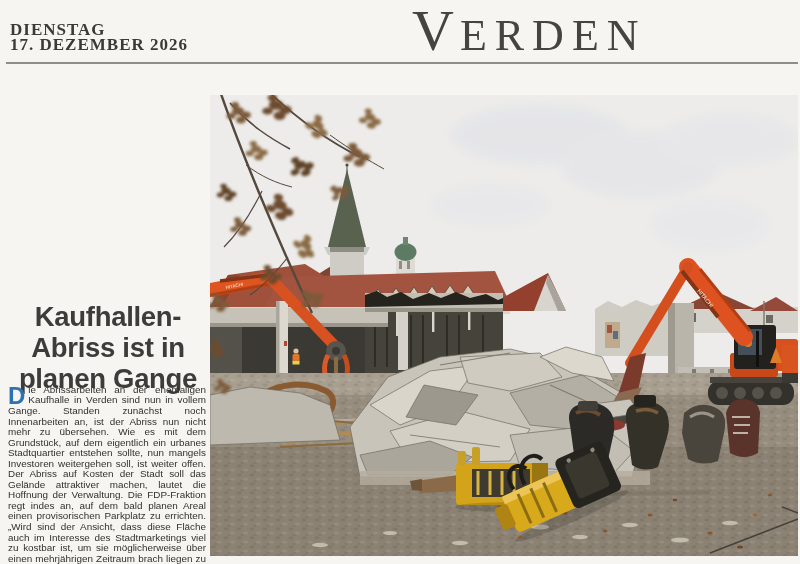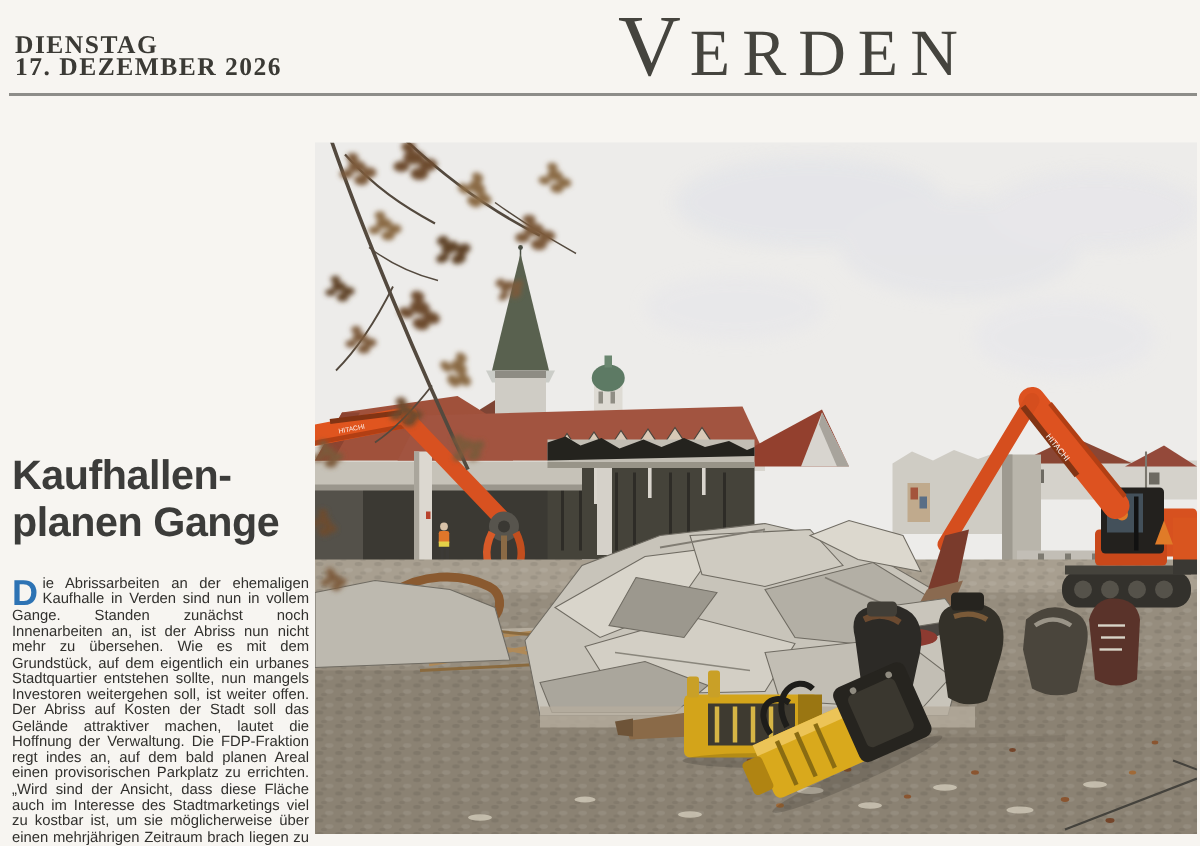--- a/index.html
+++ b/index.html
@@ -27,21 +27,21 @@
     background:#8d8d89;
   }
   .photo-frame{
     position:absolute;left:210px;top:95px;width:588px;height:461px;
     overflow:hidden;background:#edecea;
   }
   .photo-frame svg{display:block;width:588px;height:461px;}
   .headline{
     position:absolute;left:8px;top:283px;width:200px;
     font-size:27.5px;font-weight:bold;line-height:31px;
-    color:#3c3c3a;letter-spacing:-0.3px;
+    color:#3c3c3a;letter-spacing:-0.3px;text-align:center;
   }
   .body-text{
     position:absolute;left:8px;top:375px;width:198px;
     font-size:9.9px;line-height:10.55px;text-align:justify;
     color:#31302d;
   }
   .drop-cap{
     float:left;
     font-size:24px;line-height:19px;font-weight:bold;
     color:#2d73b4;padding-right:3px;padding-top:1px;
@@ -53,20 +53,21 @@
 <div class="dateline">
   <div>DIENSTAG</div>
   <div>17. DEZEMBER 2026</div>
 </div>
 
 <div class="masthead">VERDEN</div>
 <div class="header-rule"></div>
 
 <h1 class="headline">
   <div>Kaufhallen-</div>
+  <div>Abriss ist in</div>
   <div>planen Gange</div>
 </h1>
 
 <p class="body-text"><span class="drop-cap">D</span><span>ie Abrissarbeiten an der ehemaligen Kaufhalle in Verden sind nun in vollem Gange. Standen zunächst noch Innenarbeiten an, ist der Abriss nun nicht mehr zu übersehen. Wie es mit dem Grundstück, auf dem eigentlich ein urbanes Stadtquartier entstehen sollte, nun mangels Investoren weitergehen soll, ist weiter offen. Der Abriss auf Kosten der Stadt soll das Gelände attraktiver machen, lautet die Hoffnung der Verwaltung. Die FDP-Fraktion regt indes an, auf dem bald planen Areal einen provisorischen Parkplatz zu errichten. „Wird sind der Ansicht, dass diese Fläche auch im Interesse des Stadtmarketings viel zu kostbar ist, um sie möglicherweise über einen mehrjährigen Zeitraum brach liegen zu lassen“, schreibt Jürgen Weidemann in seinem Antrag.</span></p>
 
 <div class="photo-frame" title="Demolition of the former Kaufhalle in Verden: orange excavators tearing down the building in front of the church tower, concrete rubble piles and yellow hydraulic breakers on the paved lot">
 <svg viewBox="0 0 588 461" preserveAspectRatio="none">
   <defs>
     <filter id="soft" x="-30%" y="-30%" width="160%" height="160%">
           <feGaussianBlur stdDeviation="5"></feGaussianBlur>

